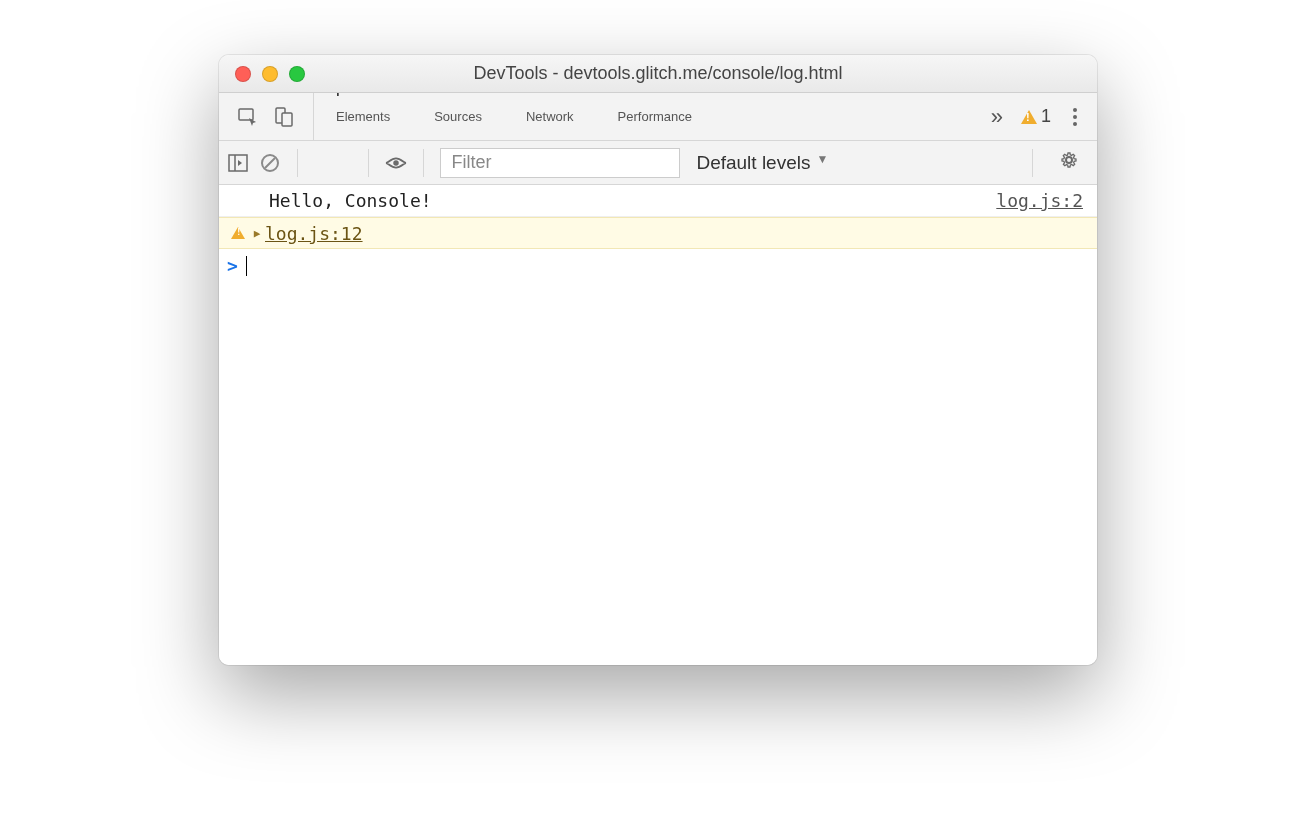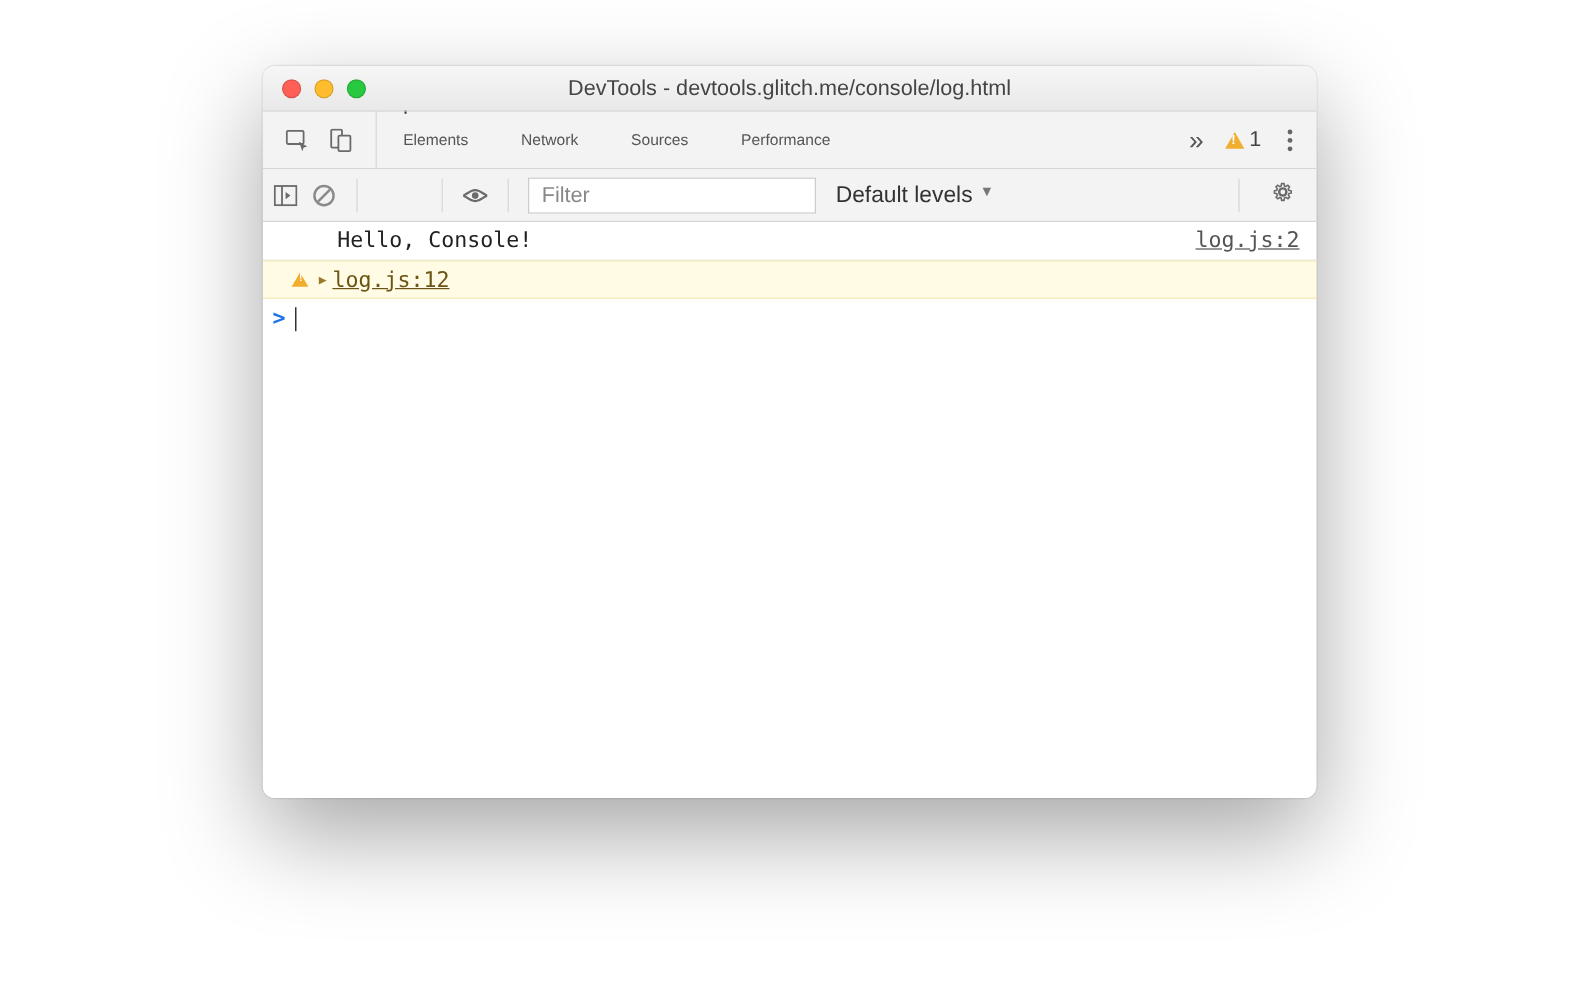--- a/index.html
+++ b/index.html
@@ -193,21 +193,21 @@
       background: #fff;
       font-family: "Menlo", "Consolas", monospace;
       font-size: 18px;
       overflow: auto;
     }
     .row {
       display: flex;
       align-items: center;
       height: 32px;
       border-bottom: 1px solid #efefef;
-      padding: 0 14px 0 20px;
+      padding: 0 14px 0 8px;
     }
     .row-log {
       color: #222;
     }
     .row-warn {
       background: #fffbe5;
       color: #5c3c00;
       border-top: 1px solid #f2e7b5;
       border-bottom: 1px solid #f2e7b5;
     }
@@ -285,22 +285,22 @@
       </div>
       <div class="icon-btn">
         <svg width="20" height="20" viewBox="0 0 20 20" fill="none" stroke="#6a6a6a" stroke-width="1.5">
           <rect x="2" y="1" width="9" height="15" rx="1"></rect>
           <rect x="8" y="6" width="10" height="13" rx="1" fill="#f3f3f3"></rect>
         </svg>
       </div>
     </div>
     <div class="tabs">
       <div class="tab">Elements</div>
+      <div class="tab">Sources</div>
       <div class="tab">Network</div>
-      <div class="tab">Sources</div>
       <div class="tab">Performance</div>
     </div>
     <div class="tb-spacer"></div>
     <div class="tb-right">
       <div class="chevrons">»</div>
       <div class="warn-badge">
         <div class="warn-tri"></div>
         <span>1</span>
       </div>
       <div class="kebab">

